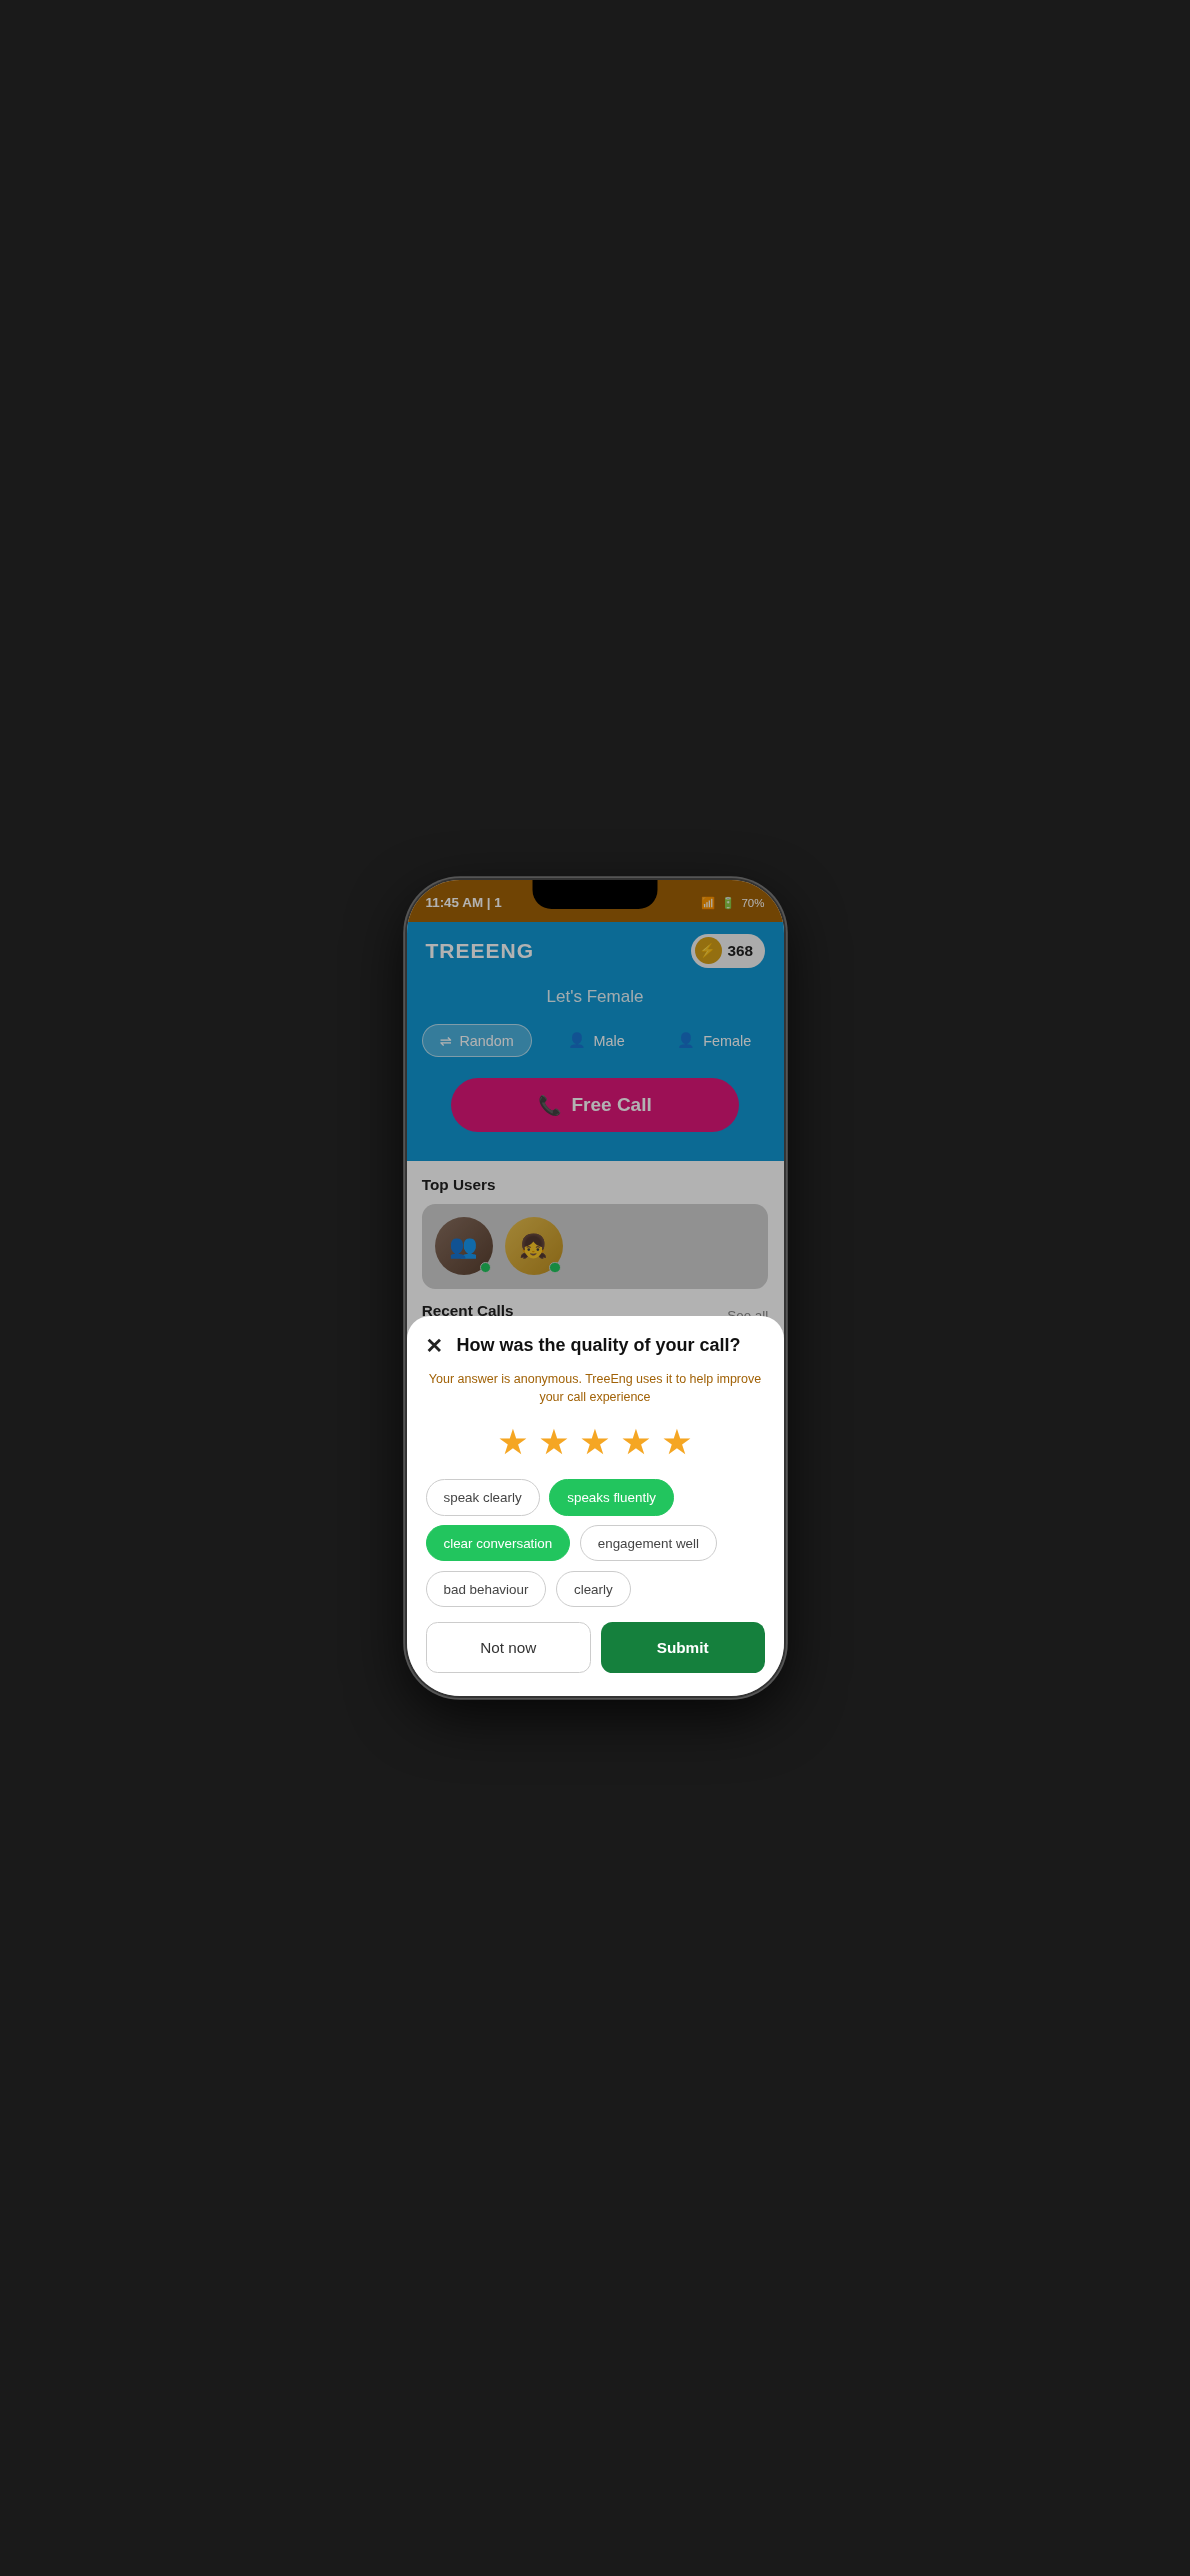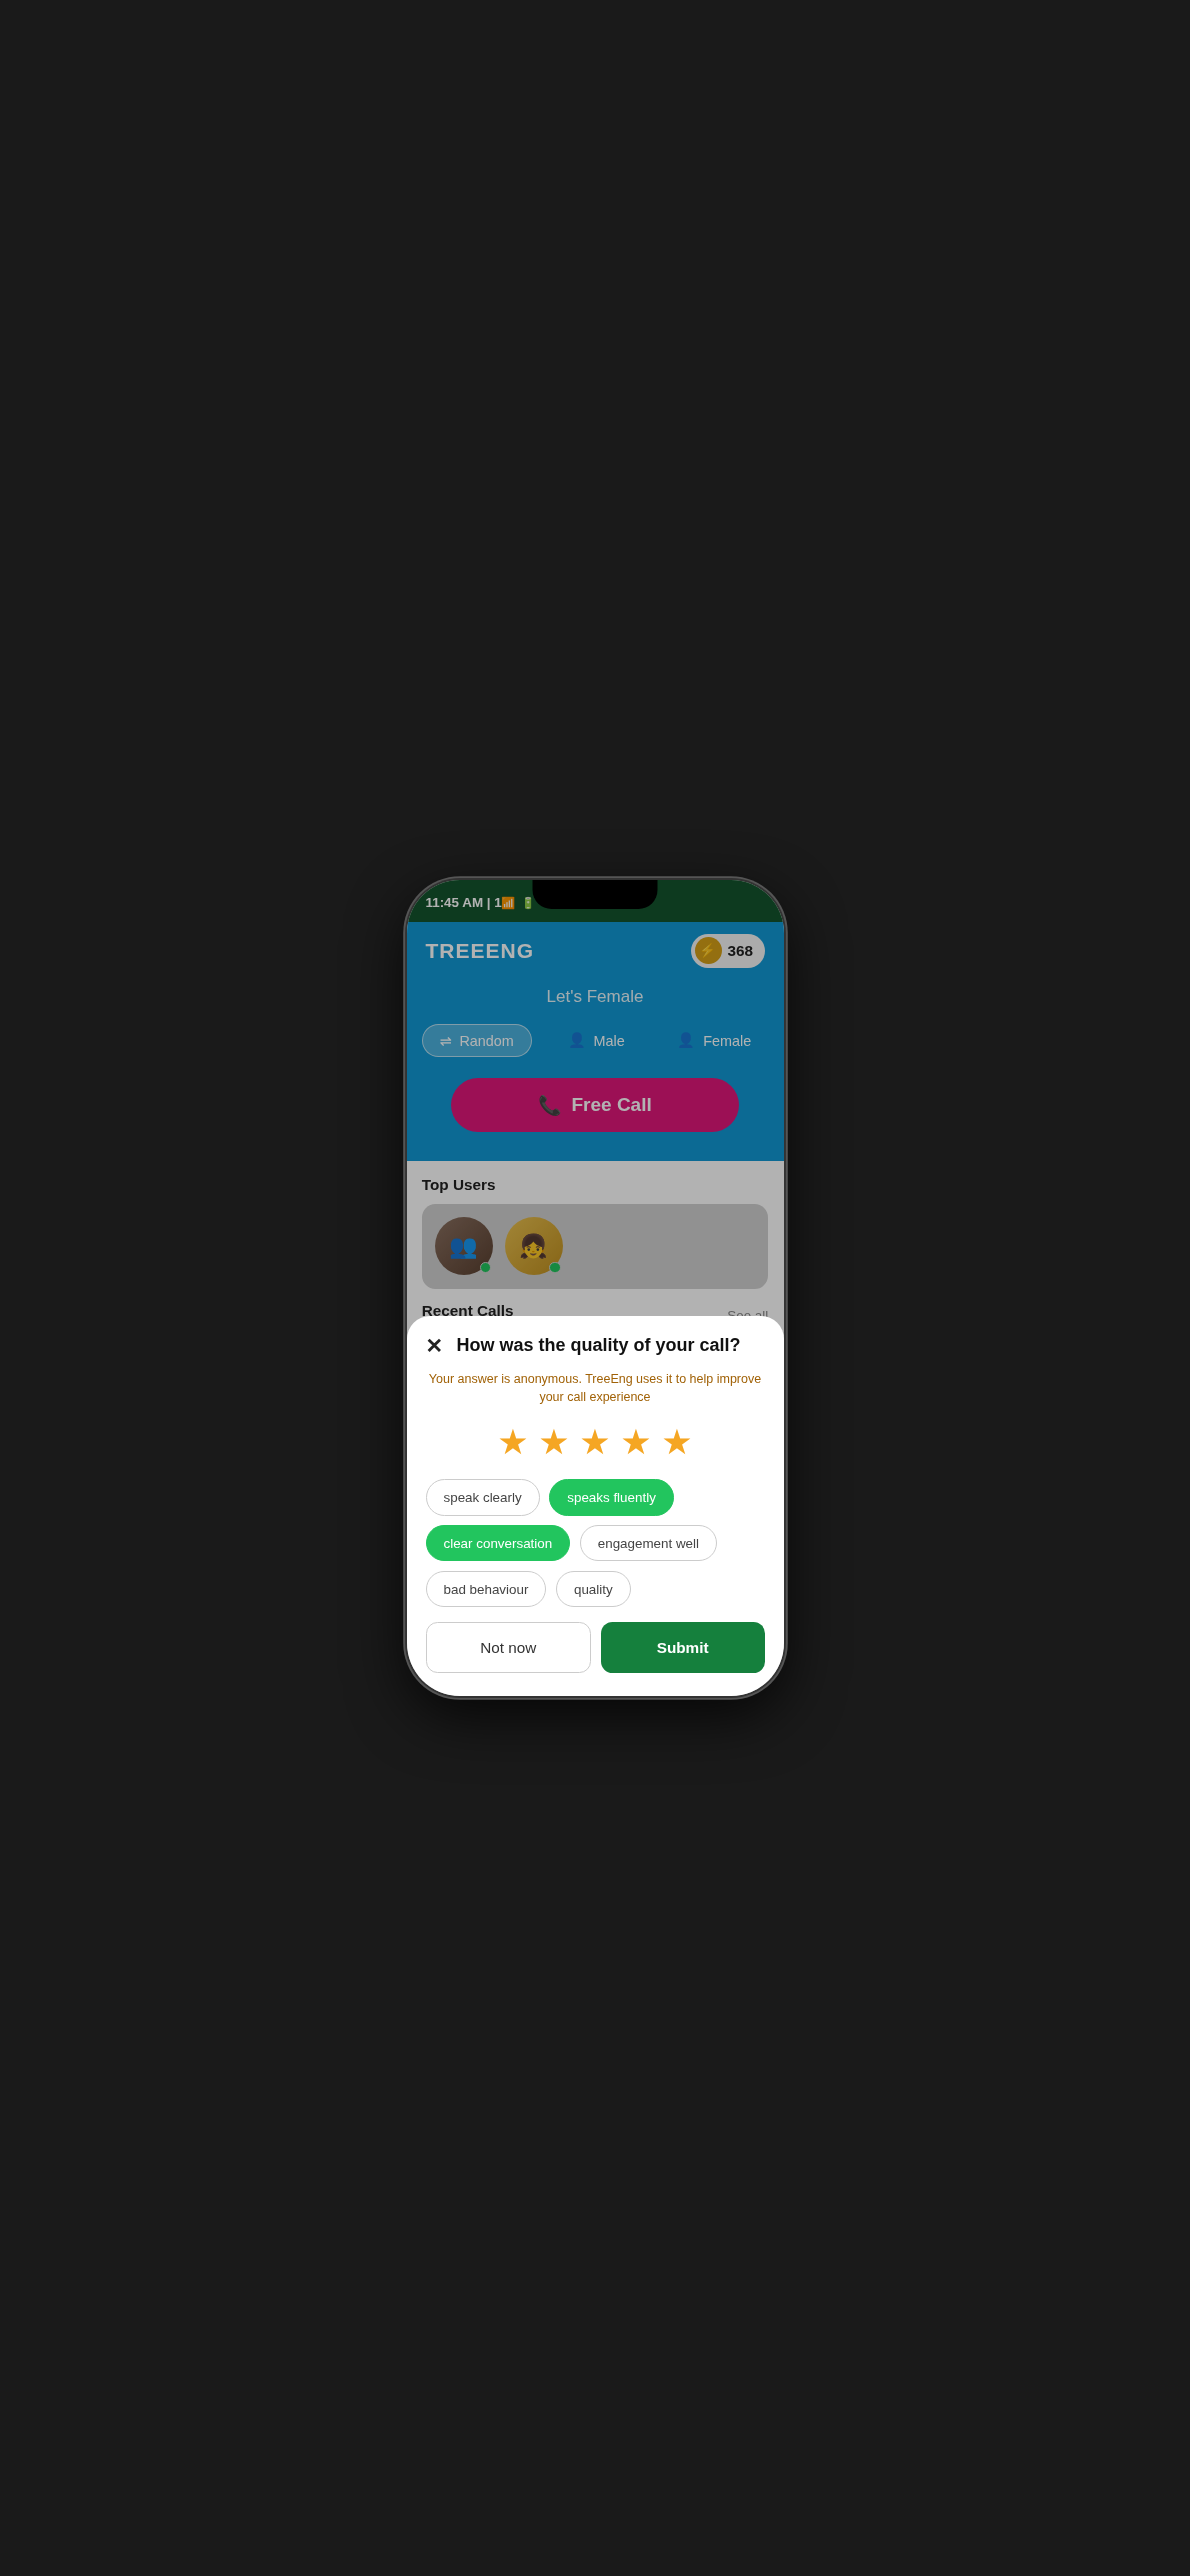--- a/index.html
+++ b/index.html
@@ -27,23 +27,23 @@
     .phone-screen {
       position: absolute;
       top: 0; left: 0; right: 0; bottom: 0;
       background: #e8e8e8;
       border-radius: 48px;
       overflow: hidden;
     }
 
     
     .status-bar {
-      background: #14532d;
-      display: flex;
-      justify-content: flex-start;
+      background: #a16207;
+      display: flex;
+      justify-content: space-between;
       align-items: center;
       padding: 9.6px 19px 5.8px;
       height: 42px;
     }
 
     .status-time {
       color: white;
       font-size: 13.4px;
       font-weight: 600;
     }
@@ -543,21 +543,21 @@
           <button class="tag selected">speaks fluently</button>
         </div>
 
         <div class="tags-row">
           <button class="tag selected">clear conversation</button>
           <button class="tag">engagement well</button>
         </div>
 
         <div class="tags-row">
           <button class="tag">bad behaviour</button>
-          <button class="tag">quality</button>
+          <button class="tag">clearly</button>
         </div>
 
         <div class="sheet-actions">
           <button class="not-now-btn">Not now</button>
           <button class="submit-btn">Submit</button>
         </div>
 
       </div>
     </div>
 

